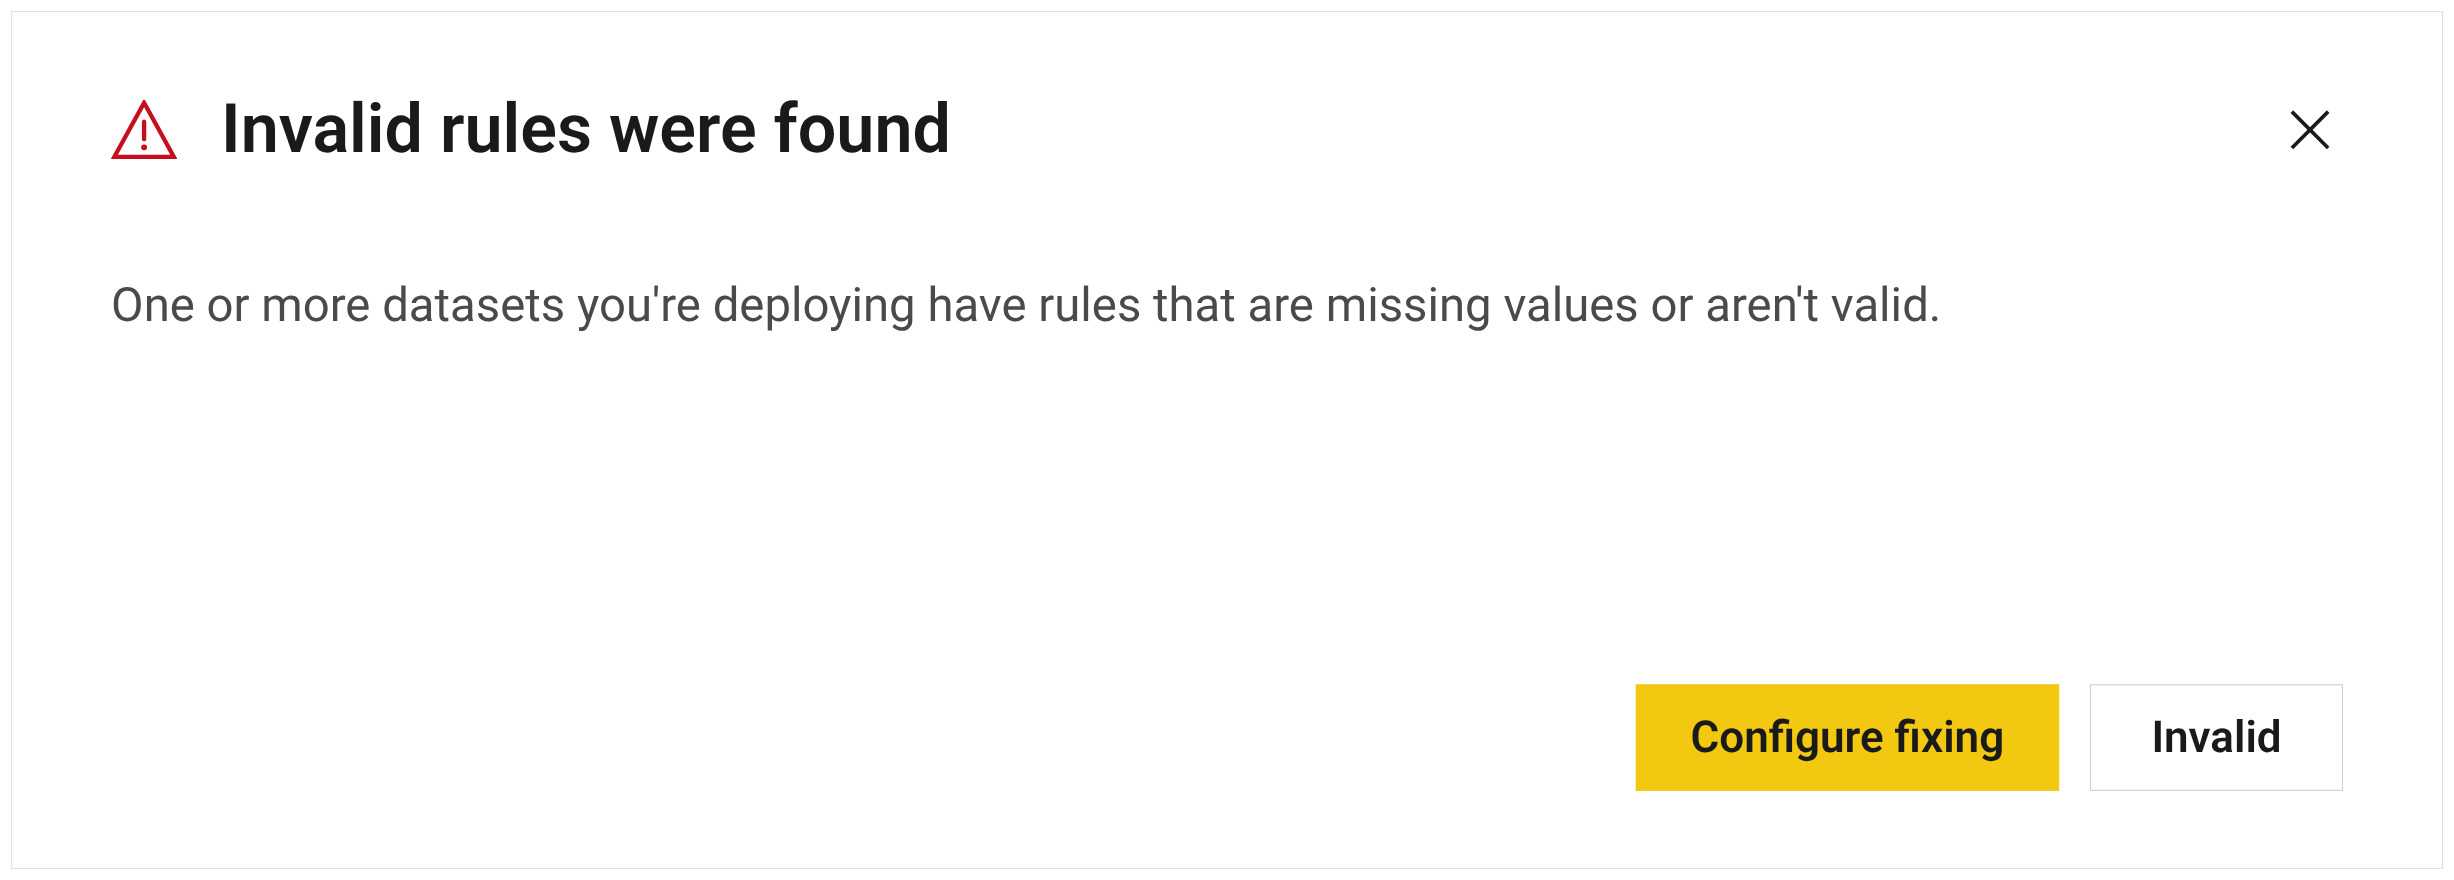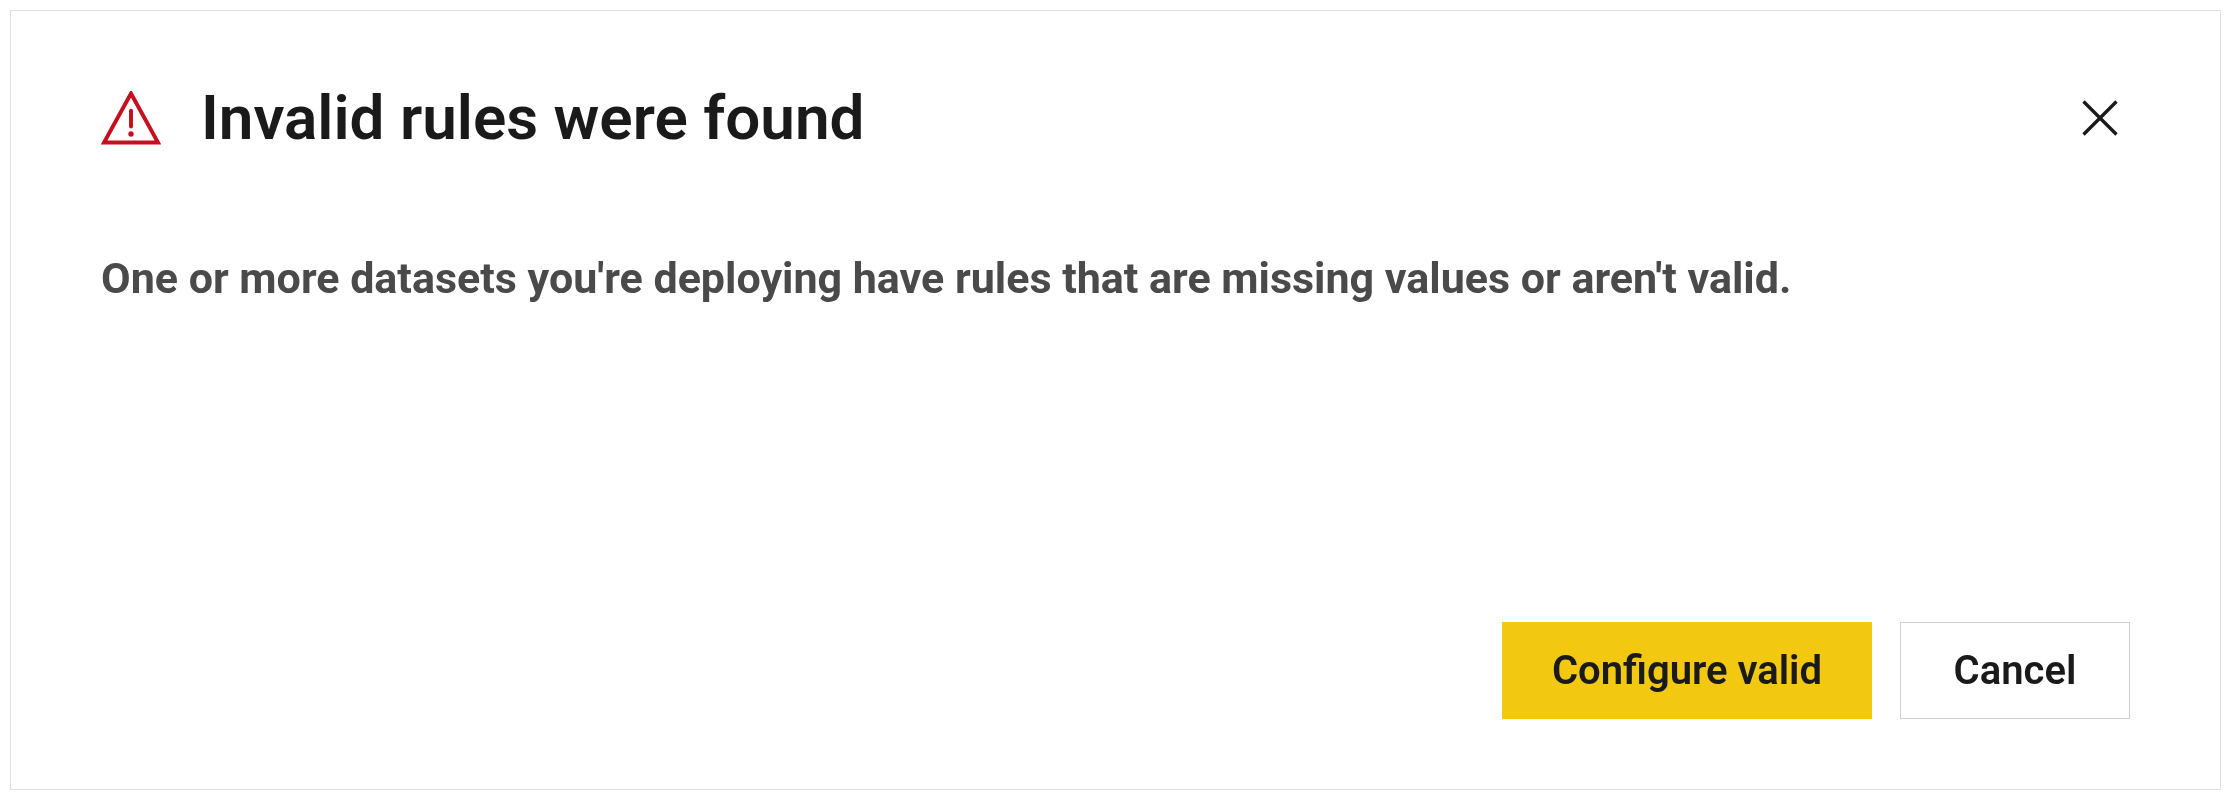--- a/index.html
+++ b/index.html
@@ -63,21 +63,20 @@
       height: 44px;
     }
     .dialog-body {
       flex: 1;
     }
     .dialog-text {
       font-size: 43px;
       color: #4a4a4a;
       line-height: 1.55;
       margin-bottom: 20px;
-      font-weight: bold;
     }
     .dialog-footer {
       display: flex;
       justify-content: flex-end;
       gap: 28px;
       margin-top: 40px;
     }
     .btn {
       font-size: 40px;
       font-weight: 600;
@@ -121,16 +120,16 @@
         </svg>
       </span>
     </button>
   </div>
 
   <div class="dialog-body">
     <p class="dialog-text">One or more datasets you're deploying have rules that are missing values or aren't valid.</p>
   </div>
 
   <div class="dialog-footer">
-    <button class="btn btn-primary">Configure valid</button>
-    <button class="btn btn-secondary">Cancel</button>
+    <button class="btn btn-primary">Configure fixing</button>
+    <button class="btn btn-secondary">Invalid</button>
   </div>
 </div>
 
 </body></html>

